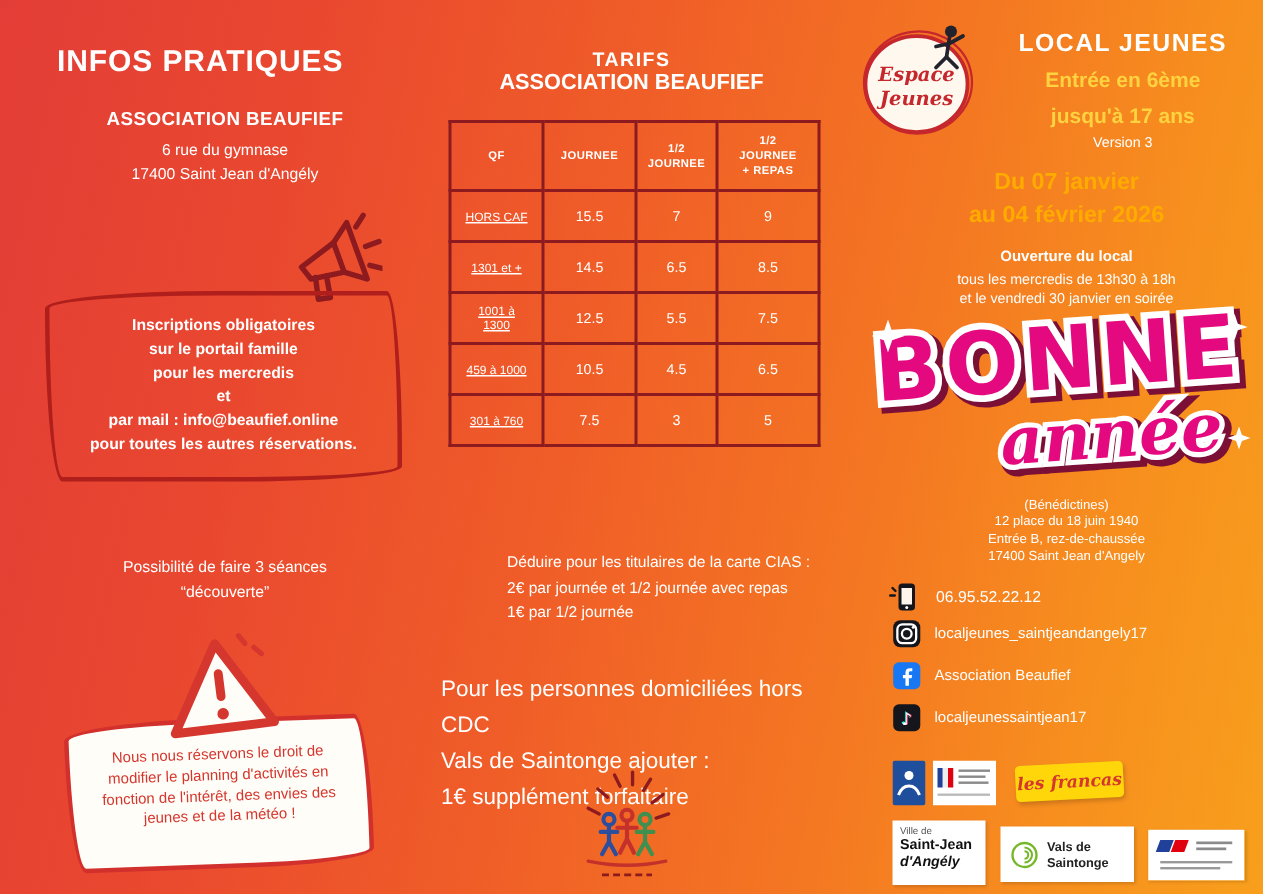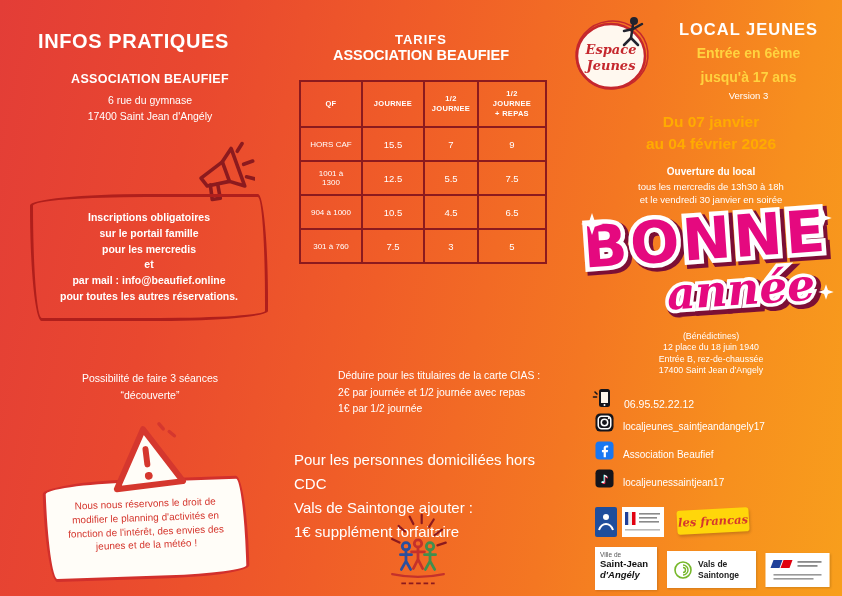--- a/index.html
+++ b/index.html
@@ -37,21 +37,21 @@
 
   
   #tarifs-title { left:300px; top:22px; width:242px; font-size:13px; font-weight:bold; letter-spacing:1px;margin-top:10px; }
   #tarifs-subtitle { left:300px; top:47px; width:242px; font-size:14.5px; font-weight:bold; }
   #price-table { position:absolute; left:299px; top:80px; width:246px; border-collapse:collapse; table-layout:fixed; color:#fff; }
   #price-table col.c1 { width:62px; } #price-table col.c2 { width:62px; }
   #price-table col.c3 { width:54px; } #price-table col.c4 { width:68px; }
   #price-table th, #price-table td { border:2px solid #8c1a1e; text-align:center; vertical-align:middle; padding:0 2px; white-space:pre-line; }
   #price-table th { height:46px; font-size:7.5px; font-weight:bold; letter-spacing:.3px; line-height:1.35; }
   #price-table td { height:34px; font-size:9.5px; }
-  #price-table td.qf { font-size:8px; }
+  #price-table td.qf { font-size:8px;text-decoration:underline; }
   #note-cias { left:294px; top:368px; width:256px; font-size:10.4px; line-height:1.6;margin-left:44px; }
   #note-cdc { left:294px; top:448px; width:256px; font-size:15px; line-height:1.6; }
   #group-doodle { left:381px; top:510px; width:74px; height:80px; }
 
   
   #ej-logo { left:571px; top:12px; width:84px; height:84px; }
   #local-title { left:655px; top:20px; width:187px; font-size:16.5px; font-weight:bold; letter-spacing:1px; }
   #sub1 { left:655px; top:45px; width:187px; font-size:14px; font-weight:bold; color:#ffd23f; }
   #sub2 { left:655px; top:69px; width:187px; font-size:14px; font-weight:bold; color:#ffd23f; }
   #version { left:655px; top:90px; width:187px; font-size:9.5px; }
@@ -62,21 +62,21 @@
   #banner text { text-anchor:middle; font-weight:bold; }
   .bt { font-family:"DejaVu Sans",sans-serif; font-size:58px; letter-spacing:3px; }
   .at { font-family:"DejaVu Serif",serif; font-style:italic; font-size:44px; }
   .sh { fill:#7c0f35; stroke:#7c0f35; }
   .bt.sh { stroke-width:11; paint-order:stroke; }
   .at.sh { stroke-width:10; paint-order:stroke; }
   .mn { fill:#e5097f; stroke:#ffffff; paint-order:stroke; }
   .bt.mn { stroke-width:9; }
   .at.mn { stroke-width:7; }
   #address { left:578px; top:331px; width:266px; font-size:8.8px; line-height:1.3; }
-  .contact-row { position:absolute; display:flex; align-items:flex-end; gap:9px; }
+  .contact-row { position:absolute; display:flex; align-items:center; gap:9px; }
   #contact-phone { left:591px; top:386px; }
   #contact-ig { left:595px; top:413px; }
   #contact-fb { left:595px; top:441px; }
   #contact-tt { left:595px; top:469px; }
   .ci { width:19px; height:19px; flex:none; }
   .ci.big { width:24px; height:24px; }
   .clabel { font-size:10px; }
   .clabel.big { font-size:10.5px; }
   .tt { font-size:12px; font-weight:bold; text-anchor:middle; font-family:"DejaVu Sans",sans-serif; }
   .tt.c { fill:#25f4ee; } .tt.r { fill:#fe2c55; } .tt.w { fill:#fff; }
@@ -169,28 +169,34 @@
       </tr>
     </thead>
     <tbody>
       <tr>
         <td class="qf">HORS CAF</td>
         <td>15.5</td>
         <td>7</td>
         <td>9</td>
       </tr>
       <tr>
+        <td class="qf">1301 et +</td>
+        <td>14.5</td>
+        <td>6.5</td>
+        <td>8.5</td>
+      </tr>
+      <tr>
         <td class="qf">1001 à
 1300</td>
         <td>12.5</td>
         <td>5.5</td>
         <td>7.5</td>
       </tr>
       <tr>
-        <td class="qf">904 à 1000</td>
+        <td class="qf">459 à 1000</td>
         <td>10.5</td>
         <td>4.5</td>
         <td>6.5</td>
       </tr>
       <tr>
         <td class="qf">301 à 760</td>
         <td>7.5</td>
         <td>3</td>
         <td>5</td>
       </tr>

